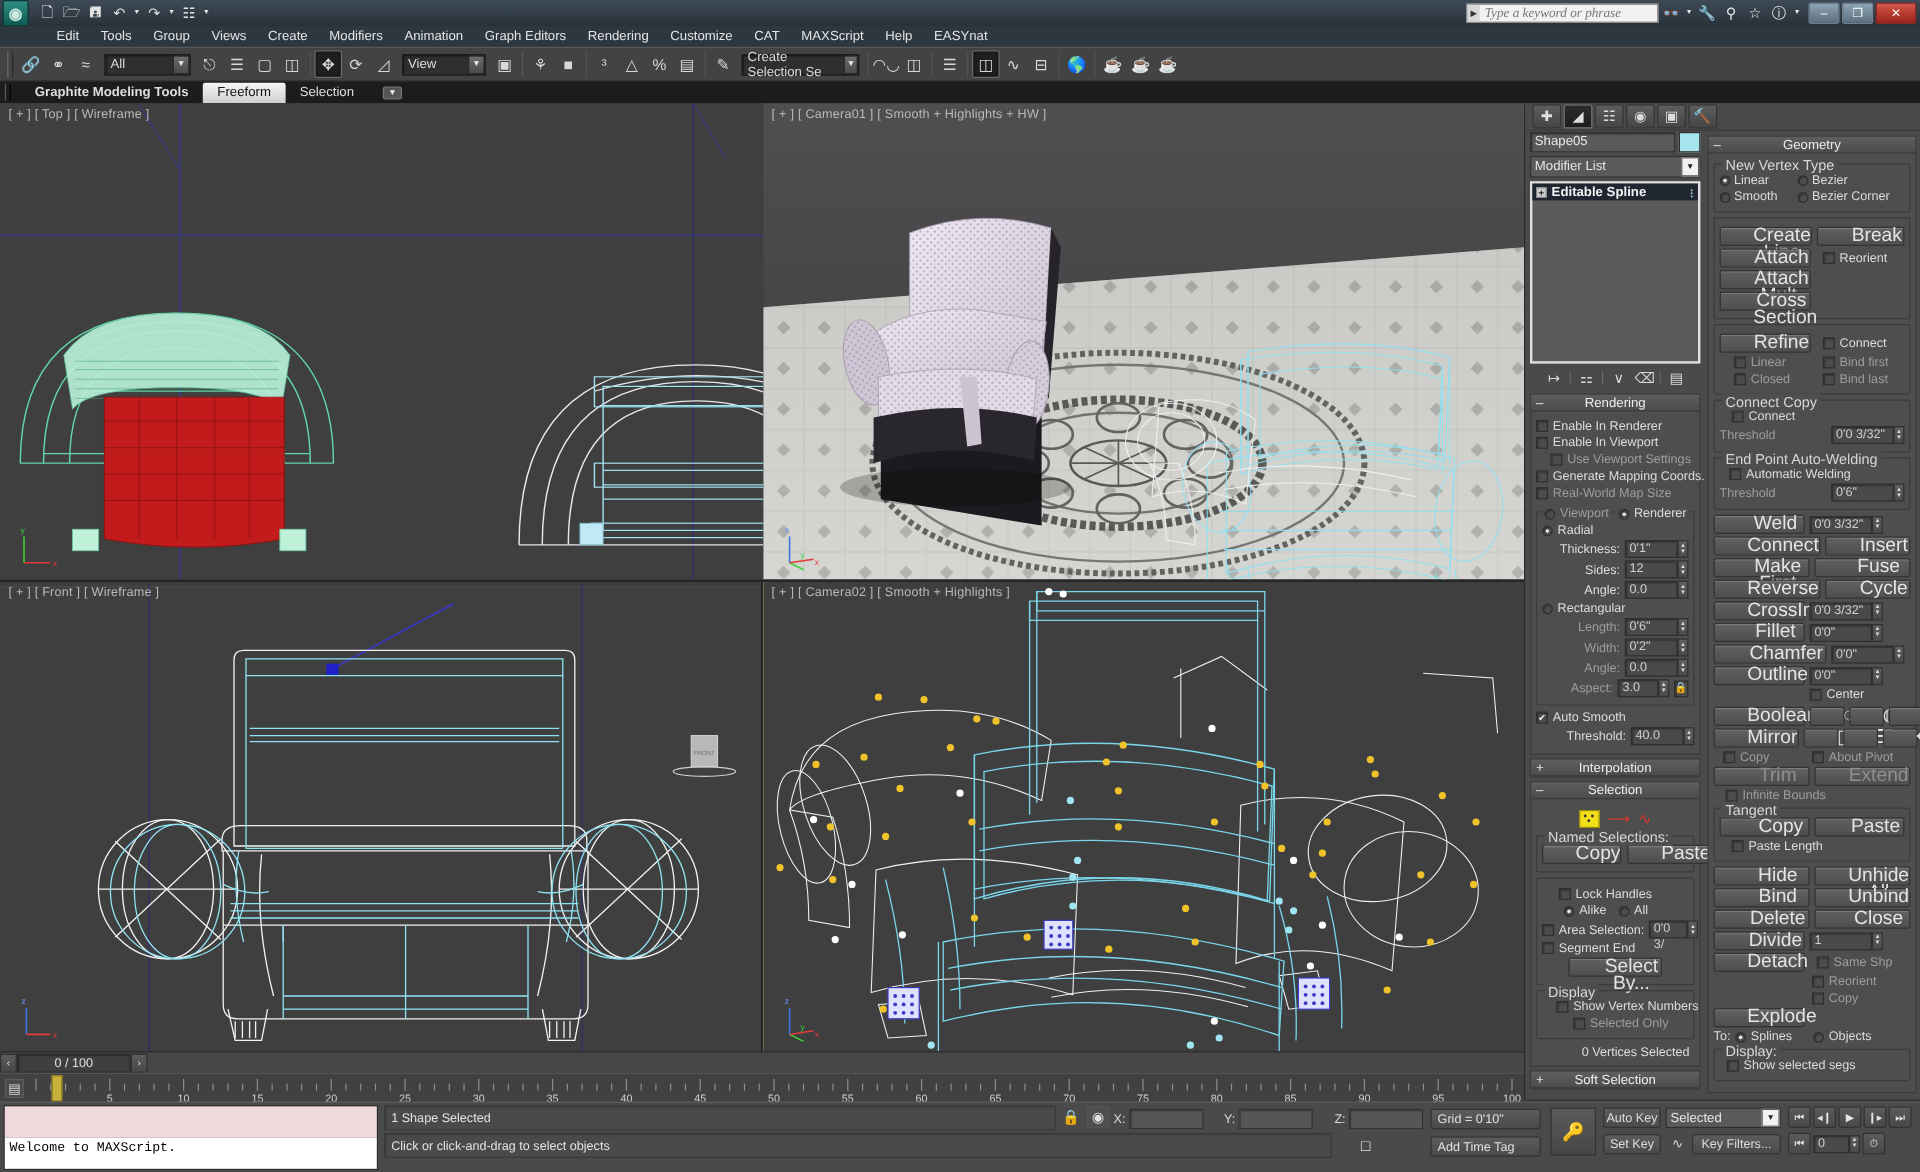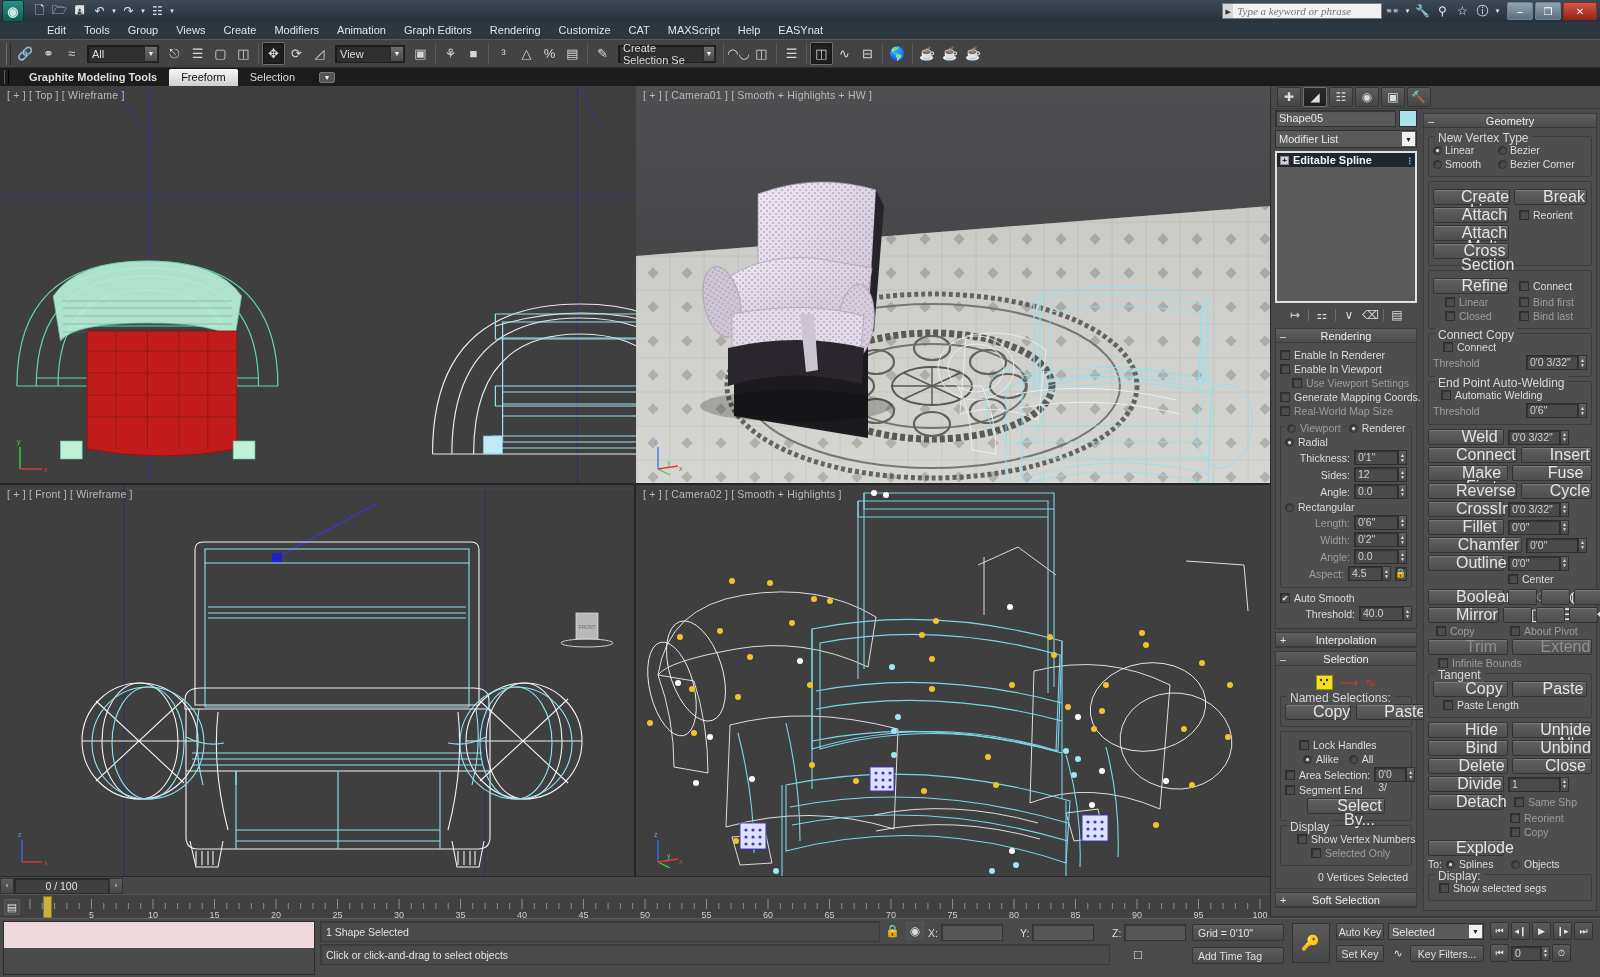--- a/index.html
+++ b/index.html
@@ -846,21 +846,21 @@
                 <span class="fld" style="width:44px">0.0</span>
                 <span class="arws">
                     <span>▲</span>
                     <span>▼</span>
                   </span>
               </span>
             </div>
             <div class="row" style="justify-content:flex-end">
               <span class="lbl dim">Aspect:</span>
               <span class="spin">
-                <span class="fld" style="width:34px">4.5</span>
+                <span class="fld" style="width:34px">3.0</span>
                 <span class="arws">
                     <span>▲</span>
                     <span>▼</span>
                   </span>
               </span>
               <span class="chk" style="width:12px;height:14px">🔒</span>
             </div>
           </div>
 
           <div class="row">
@@ -1360,20 +1360,21 @@
         <text x="1111.0" y="23" fill="#cfcfcf" font-size="9" text-anchor="middle" font-family="Liberation Sans">90</text>
         <text x="1172.5" y="23" fill="#cfcfcf" font-size="9" text-anchor="middle" font-family="Liberation Sans">95</text>
         <text x="1234.0" y="23" fill="#cfcfcf" font-size="9" text-anchor="middle" font-family="Liberation Sans">100</text>
       </svg>
     <div style="position:absolute;left:43px;top:1px;width:9px;height:22px;background:#c9b23a;border:1px solid #8a7a20"></div>
   </div>
 
   <div class="statusarea">
     <div class="mx-listener">
       <div class="mx-pink"></div>
+      <div class="mx-white">Welcome to MAXScript.</div>
     </div>
 
     <div class="statusline" style="left:320px;top:2px;width:560px">1 Shape Selected</div>
     <div class="statusline" style="left:320px;top:25px;width:790px">Click or click-and-drag to select objects</div>
 
     <div style="position:absolute;left:884px;top:3px;width:18px;height:18px;display:flex;align-items:center;justify-content:center;color:#e0e0e0;font-size:12px">🔒</div>
     <div style="position:absolute;left:906px;top:3px;width:18px;height:18px;display:flex;align-items:center;justify-content:center;color:#e0e0e0;font-size:12px;border:1px solid #555;background:#4e4e4e">◉</div>
 
     <div style="position:absolute;left:928px;top:5px;display:flex;align-items:center;gap:3px">
       <span class="lbl">X:</span>

